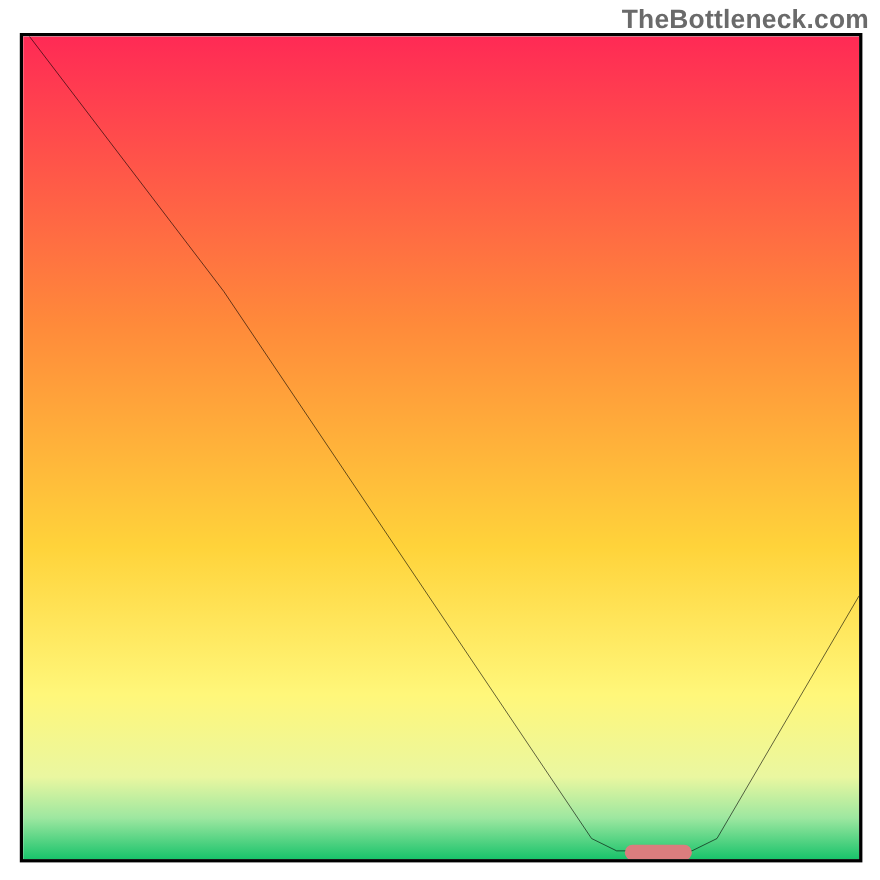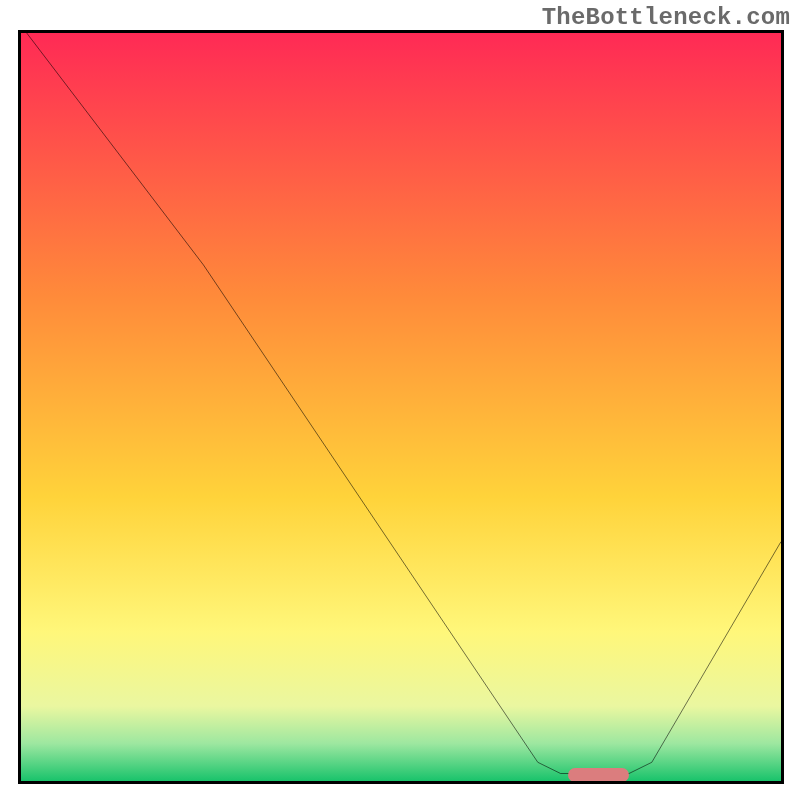--- a/index.html
+++ b/index.html
@@ -8,21 +8,20 @@
     width: 800px;
     height: 800px;
     background: #ffffff;
     font-family: Arial, Helvetica, sans-serif;
     overflow: hidden;
   }
   .frame {
     position: relative;
     width: 800px;
     height: 800px;
-    font-family: Liberation Mono, monospace;
   }
   .watermark {
     position: absolute;
     top: 4px;
     right: 10px;
     font-size: 24px;
     font-weight: 600;
     color: #6a6a6a;
     letter-spacing: 0.2px;
   }

